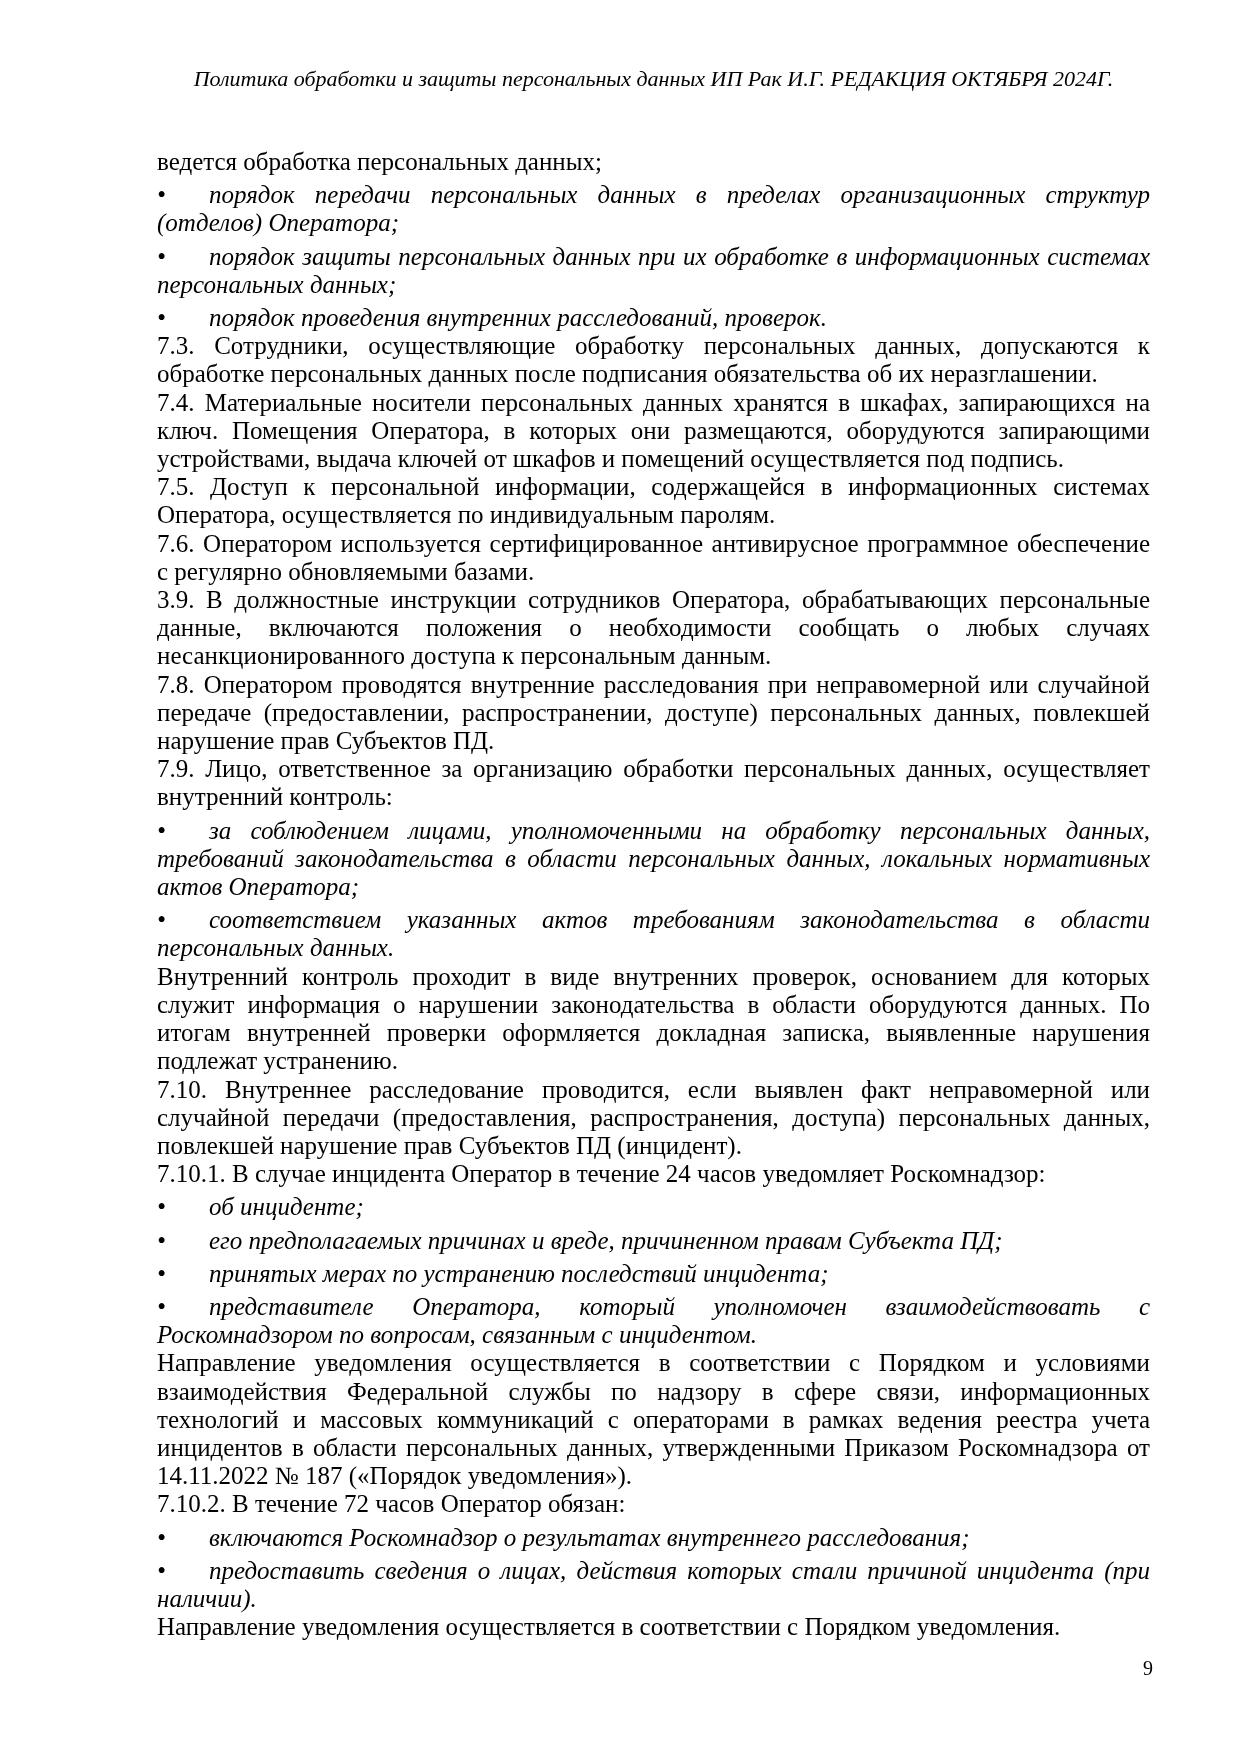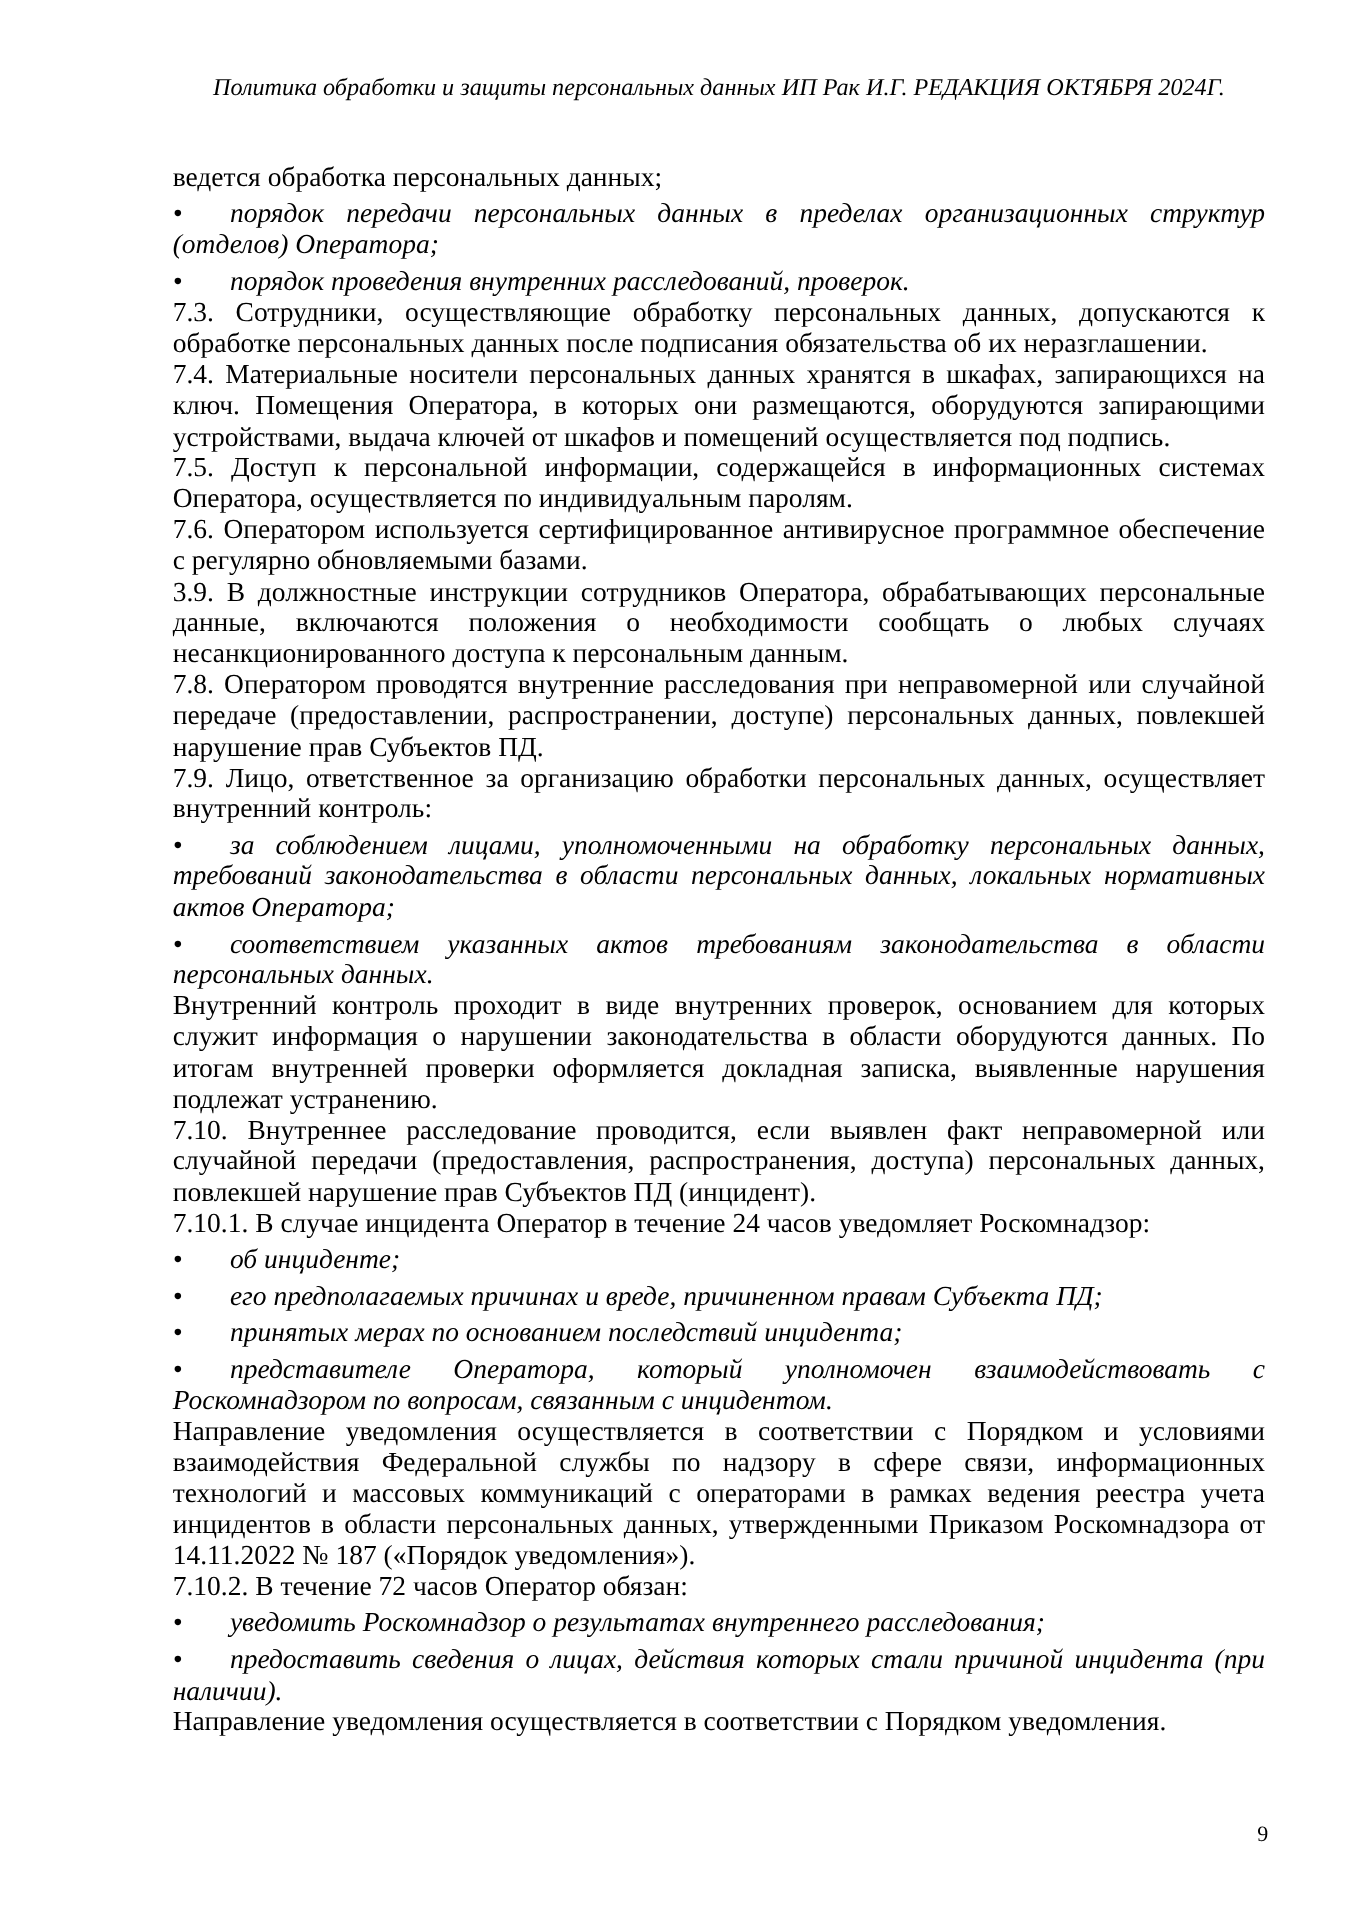--- a/index.html
+++ b/index.html
@@ -61,38 +61,39 @@
 </style>
 </head>
 <body>
 
 <div class="page">
   <div class="running-header">Политика обработки и защиты персональных данных ИП Рак И.Г. РЕДАКЦИЯ ОКТЯБРЯ 2024Г.</div>
 
   <div class="doc-body" id="doc-body">
       <p class="para"><span>ведется обработка персональных данных;</span></p>
       <p class="para bullet"><span class="bullet-marker">•</span><span>порядок передачи персональных данных в пределах организационных структур (отделов) Оператора;</span></p>
+      <p class="para bullet"><span class="bullet-marker">•</span><span>порядок защиты персональных данных при их обработке в информационных системах персональных данных;</span></p>
       <p class="para bullet"><span class="bullet-marker">•</span><span>порядок проведения внутренних расследований, проверок.</span></p>
       <p class="para"><span>7.3. Сотрудники, осуществляющие обработку персональных данных, допускаются к обработке персональных данных после подписания обязательства об их неразглашении.</span></p>
       <p class="para"><span>7.4. Материальные носители персональных данных хранятся в шкафах, запирающихся на ключ. Помещения Оператора, в которых они размещаются, оборудуются запирающими устройствами, выдача ключей от шкафов и помещений осуществляется под подпись.</span></p>
       <p class="para"><span>7.5. Доступ к персональной информации, содержащейся в информационных системах Оператора, осуществляется по индивидуальным паролям.</span></p>
       <p class="para"><span>7.6. Оператором используется сертифицированное антивирусное программное обеспечение с регулярно обновляемыми базами.</span></p>
       <p class="para"><span>3.9. В должностные инструкции сотрудников Оператора, обрабатывающих персональные данные, включаются положения о необходимости сообщать о любых случаях несанкционированного доступа к персональным данным.</span></p>
       <p class="para"><span>7.8. Оператором проводятся внутренние расследования при неправомерной или случайной передаче (предоставлении, распространении, доступе) персональных данных, повлекшей нарушение прав Субъектов ПД.</span></p>
       <p class="para"><span>7.9. Лицо, ответственное за организацию обработки персональных данных, осуществляет внутренний контроль:</span></p>
       <p class="para bullet"><span class="bullet-marker">•</span><span>за соблюдением лицами, уполномоченными на обработку персональных данных, требований законодательства в области персональных данных, локальных нормативных актов Оператора;</span></p>
       <p class="para bullet"><span class="bullet-marker">•</span><span>соответствием указанных актов требованиям законодательства в области персональных данных.</span></p>
       <p class="para"><span>Внутренний контроль проходит в виде внутренних проверок, основанием для которых служит информация о нарушении законодательства в области оборудуются данных. По итогам внутренней проверки оформляется докладная записка, выявленные нарушения подлежат устранению.</span></p>
       <p class="para"><span>7.10. Внутреннее расследование проводится, если выявлен факт неправомерной или случайной передачи (предоставления, распространения, доступа) персональных данных, повлекшей нарушение прав Субъектов ПД (инцидент).</span></p>
       <p class="para"><span>7.10.1. В случае инцидента Оператор в течение 24 часов уведомляет Роскомнадзор:</span></p>
       <p class="para bullet"><span class="bullet-marker">•</span><span>об инциденте;</span></p>
       <p class="para bullet"><span class="bullet-marker">•</span><span>его предполагаемых причинах и вреде, причиненном правам Субъекта ПД;</span></p>
-      <p class="para bullet"><span class="bullet-marker">•</span><span>принятых мерах по основанием последствий инцидента;</span></p>
+      <p class="para bullet"><span class="bullet-marker">•</span><span>принятых мерах по устранению последствий инцидента;</span></p>
       <p class="para bullet"><span class="bullet-marker">•</span><span>представителе Оператора, который уполномочен взаимодействовать с Роскомнадзором по вопросам, связанным с инцидентом.</span></p>
       <p class="para"><span>Направление уведомления осуществляется в соответствии с Порядком и условиями взаимодействия Федеральной службы по надзору в сфере связи, информационных технологий и массовых коммуникаций с операторами в рамках ведения реестра учета инцидентов в области персональных данных, утвержденными Приказом Роскомнадзора от 14.11.2022 № 187 («Порядок уведомления»).</span></p>
       <p class="para"><span>7.10.2. В течение 72 часов Оператор обязан:</span></p>
-      <p class="para bullet"><span class="bullet-marker">•</span><span>уведомить Роскомнадзор о результатах внутреннего расследования;</span></p>
+      <p class="para bullet"><span class="bullet-marker">•</span><span>включаются Роскомнадзор о результатах внутреннего расследования;</span></p>
       <p class="para bullet"><span class="bullet-marker">•</span><span>предоставить сведения о лицах, действия которых стали причиной инцидента (при наличии).</span></p>
       <p class="para"><span>Направление уведомления осуществляется в соответствии с Порядком уведомления.</span></p>
     </div>
 
   <div class="page-number">9</div>
 </div>
 
 </body></html>

